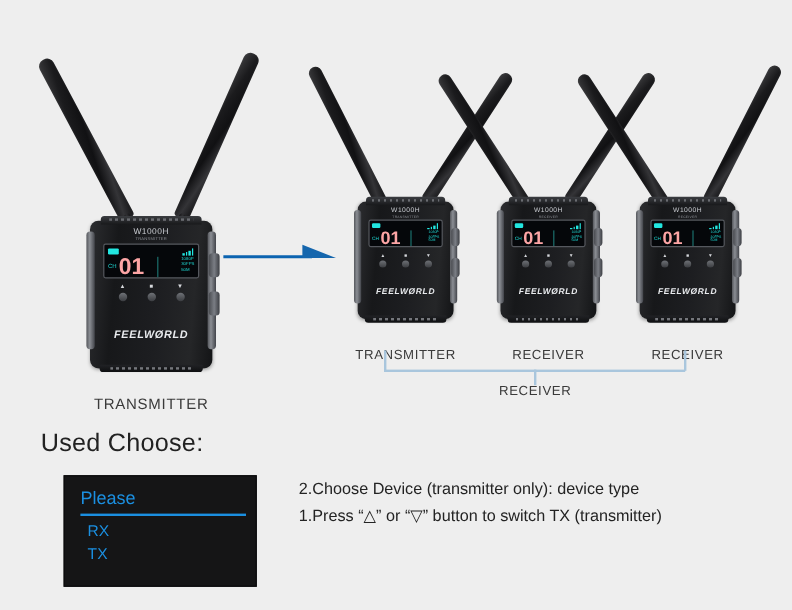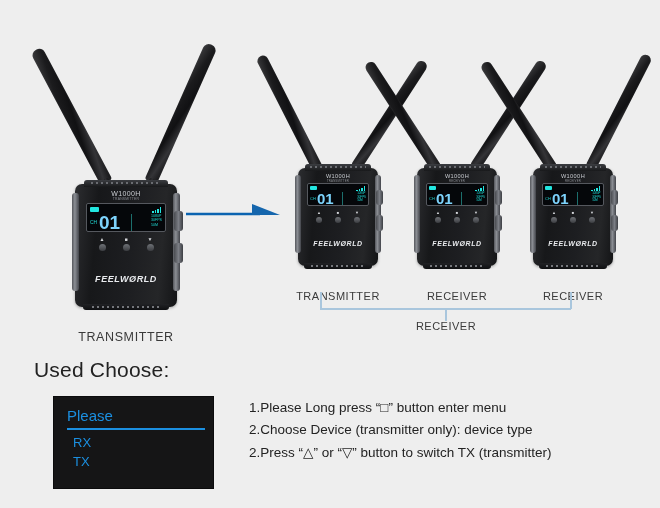--- a/index.html
+++ b/index.html
@@ -67,21 +67,21 @@
   }
 
   .model { position:absolute; width:100%; text-align:center; color:#c9ccd1; letter-spacing:.4px; }
   .model .sub { display:block; color:#8d9096; letter-spacing:.2px; }
 
   
   .lcd {
     position:absolute; background:#05070a; border:1px solid #55585e;
     border-radius:2px; overflow:hidden; color:#22e6e0;
   }
-  .lcd .big { position:absolute; font-weight:700; color:#7dd3fc; line-height:1; }
+  .lcd .big { position:absolute; font-weight:700; color:#fca5a5; line-height:1; }
   .lcd .ch  { position:absolute; color:#1fd8d3; }
   .lcd .batt{ position:absolute; background:#22e6e0; border-radius:1px; }
   .lcd .bars{ position:absolute; display:flex; align-items:flex-end; gap:1px; }
   .lcd .bars i{ display:block; width:1.5px; background:#22e6e0; }
   .lcd .rt  { position:absolute; right:2px; color:#1fd8d3; line-height:1.25; text-align:left; }
   .lcd .div { position:absolute; background:#1c6f6d; }
 
   .btns { position:absolute; width:100%; display:flex; justify-content:center; }
   .btn-col { display:flex; flex-direction:column; align-items:center; }
   .glyph { color:#d6d8dc; line-height:1; }
@@ -389,16 +389,15 @@
 <div id="methods-heading">Used Choose:</div>
 
 <div id="menu-box">
   <div id="menu-title">Please</div>
   <div id="menu-underline"></div>
   <div class="menu-opt" style="top:38px;">RX</div>
   <div class="menu-opt" style="top:57px;">TX</div>
 </div>
 
 <div id="steps">
-  <div class="step">1.Please Long press “□”  button enter menu</div>
   <div class="step">2.Choose Device (transmitter only): device type</div>
-  <div class="step">2.Press “△” or “▽”  button to switch TX (transmitter)</div>
+  <div class="step">1.Press “△” or “▽”  button to switch TX (transmitter)</div>
 </div>
 
 </body></html>

